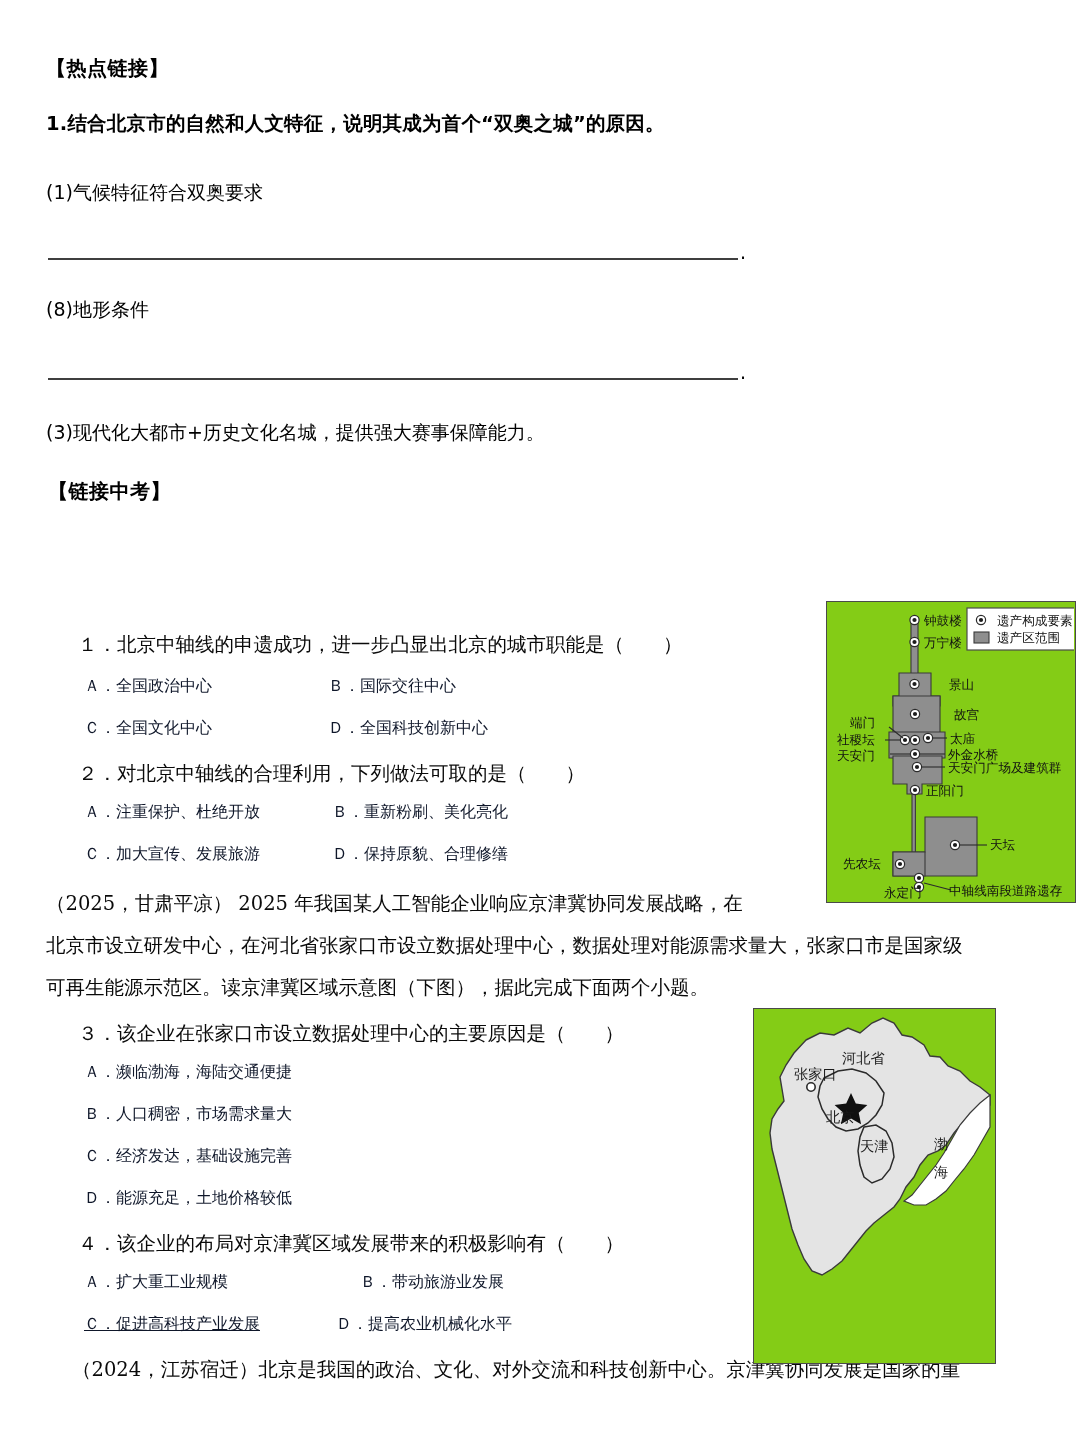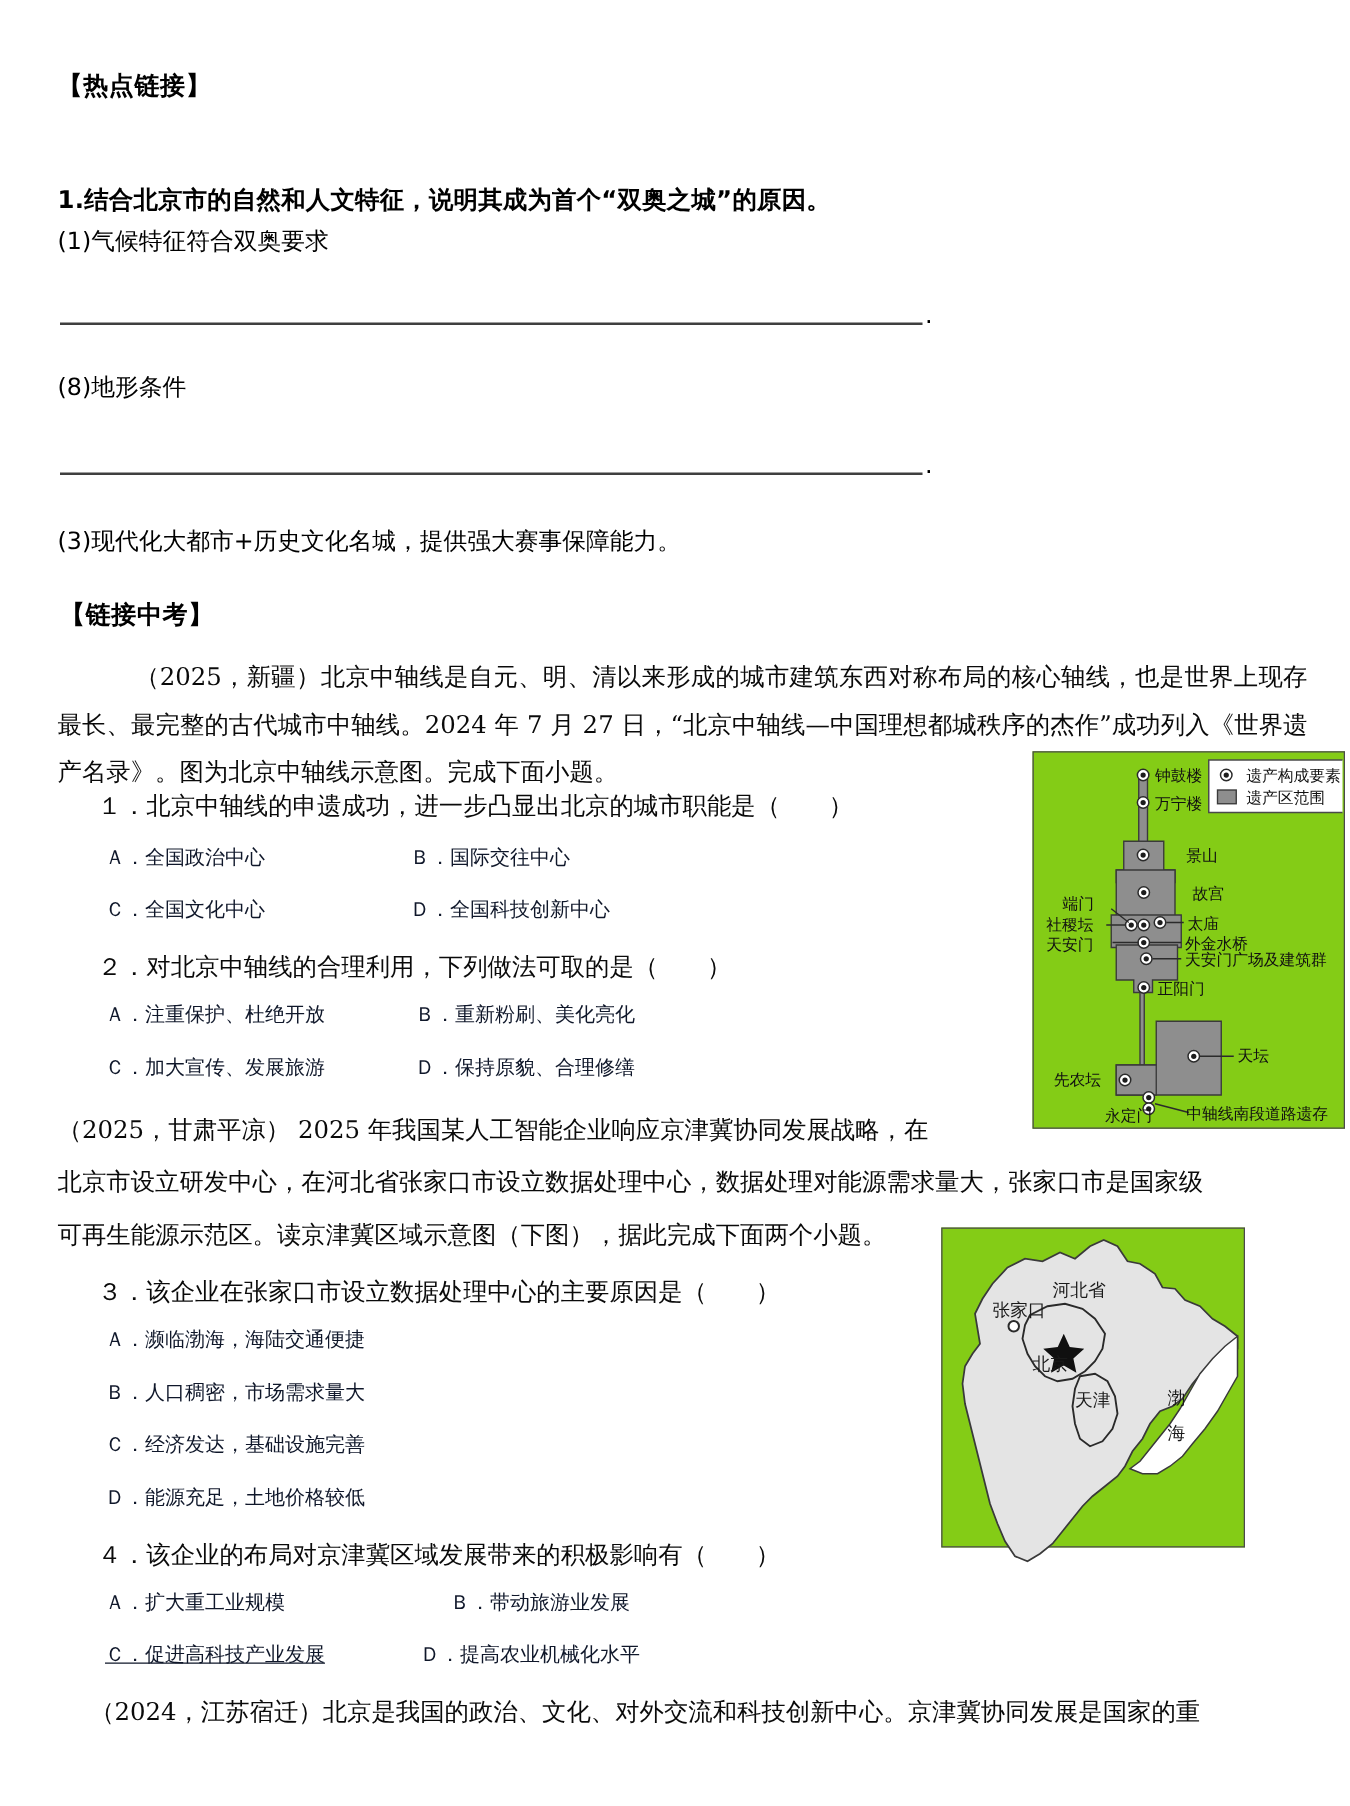--- a/index.html
+++ b/index.html
@@ -85,37 +85,36 @@
   }
   .fig-frame svg { display: block; }
 </style>
 </head>
 <body>
 
 <div class="page">
 
   <div class="bracket-head" style="left:46px; top:55px;">【热点链接】</div>
 
-  <div class="q-bold" style="left:46px; top:110px;margin-top:36px;">1.结合北京市的自然和人文特征，说明其成为首个“双奥之城”的原因。</div>
+  <div class="q-bold" style="left:46px; top:110px;">1.结合北京市的自然和人文特征，说明其成为首个“双奥之城”的原因。</div>
 
   <div class="plain" style="left:46px; top:180px;">(1)气候特征符合双奥要求</div>
 
   <div class="rule" style="left:48px; top:258px; width:690px;"></div>
   <div class="rule-dot" style="left:740px; top:241px;">.</div>
 
   <div class="plain" style="left:46px; top:297px;">(8)地形条件</div>
 
   <div class="rule" style="left:48px; top:378px; width:690px;"></div>
   <div class="rule-dot" style="left:740px; top:361px;">.</div>
 
   <div class="plain" style="left:46px; top:420px;">(3)现代化大都市+历史文化名城，提供强大赛事保障能力。</div>
 
   <div class="bracket-head" style="left:48px; top:478px;">【链接中考】</div>
 
-  <div class="exam-para" style="left:46px; top:523px; width:1000px; text-indent:62px;">（2025，新疆）北京中轴线是自元、明、清以来形成的城市建筑东西对称布局的核心轴线，也是世界上现存最长、最完整的古代城市中轴线。2024 年 7 月 27 日，“北京中轴线—中国理想都城秩序的杰作”成功列入《世界遗产名录》。图为北京中轴线示意图。完成下面小题。</div>
 
   <div class="exam-line" style="left:78px; top:631px;">１．北京中轴线的申遗成功，进一步凸显出北京的城市职能是（　　）</div>
   <div class="opt-row" style="left:84px; top:676px;">Ａ．全国政治中心</div>
   <div class="opt-row" style="left:328px; top:676px;">Ｂ．国际交往中心</div>
   <div class="opt-row" style="left:84px; top:718px;">Ｃ．全国文化中心</div>
   <div class="opt-row" style="left:328px; top:718px;">Ｄ．全国科技创新中心</div>
 
   <div class="exam-line" style="left:78px; top:760px;">２．对北京中轴线的合理利用，下列做法可取的是（　　）</div>
   <div class="opt-row" style="left:84px; top:802px;">Ａ．注重保护、杜绝开放</div>
   <div class="opt-row" style="left:332px; top:802px;">Ｂ．重新粉刷、美化亮化</div>
@@ -217,21 +216,21 @@
       <g>
         <rect x="140" y="6" width="110" height="42" fill="#ffffff" stroke="#4a4a4a" stroke-width="1.2"></rect>
         <use href="#heritage-dot" x="154" y="18"></use>
         <rect x="147" y="30" width="15" height="11" fill="#8e8e8e" stroke="#3a3a3a" stroke-width="1.1"></rect>
         <text x="170" y="23" font-family="DejaVu Serif, Liberation Serif, serif" font-size="12.6" fill="#111111">遗产构成要素</text>
         <text x="170" y="40" font-family="DejaVu Serif, Liberation Serif, serif" font-size="12.6" fill="#111111">遗产区范围</text>
       </g>
     </svg>
   </div>
 
-  <div class="fig-frame" style="left:753px; top:982px; width:243px; height:256px;">
+  <div class="fig-frame" style="left:753px; top:1008px; width:243px; height:356px;">
     <svg width="240" height="281" viewBox="0 0 240 281" xmlns="http://www.w3.org/2000/svg">
 
       <path d="M52,31 L66,24 L80,26 L94,19 L106,24 L118,14 L129,9 L140,14 L148,26 L158,28
                L170,36 L176,47 L186,48 L194,57 L206,62 L216,72 L226,78 L236,86 L236,96
                L222,104 L210,112 L200,124 L192,136 L184,142 L174,146 L166,156 L160,168
                L152,178 L146,190 L140,198 L130,206 L120,214 L112,222 L104,232 L96,242
                L88,252 L78,260 L68,266 L58,262 L50,250 L44,236 L38,220 L34,204 L30,188
                L26,172 L22,156 L18,140 L16,124 L18,110 L24,100 L30,92 L28,80 L26,68
                L32,56 L40,44 Z" fill="#e4e4e4" stroke="#3a3a3a" stroke-width="1.4"></path>
 

